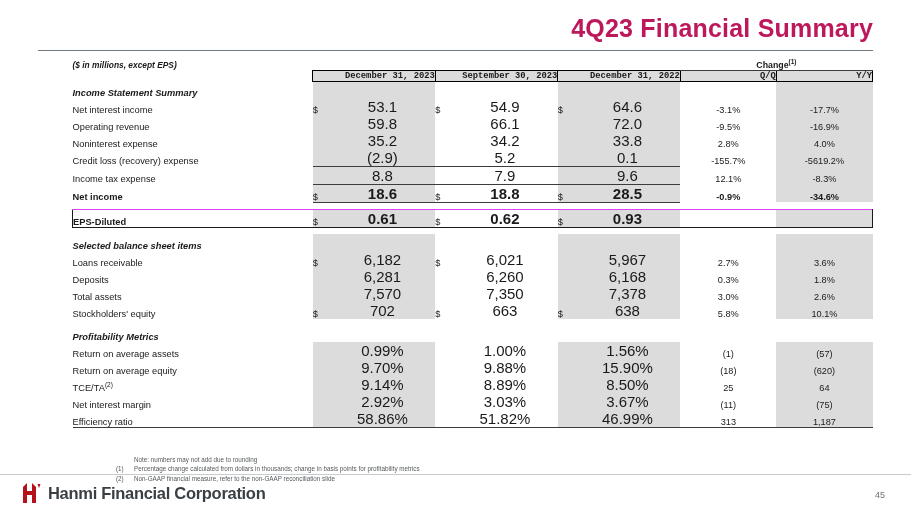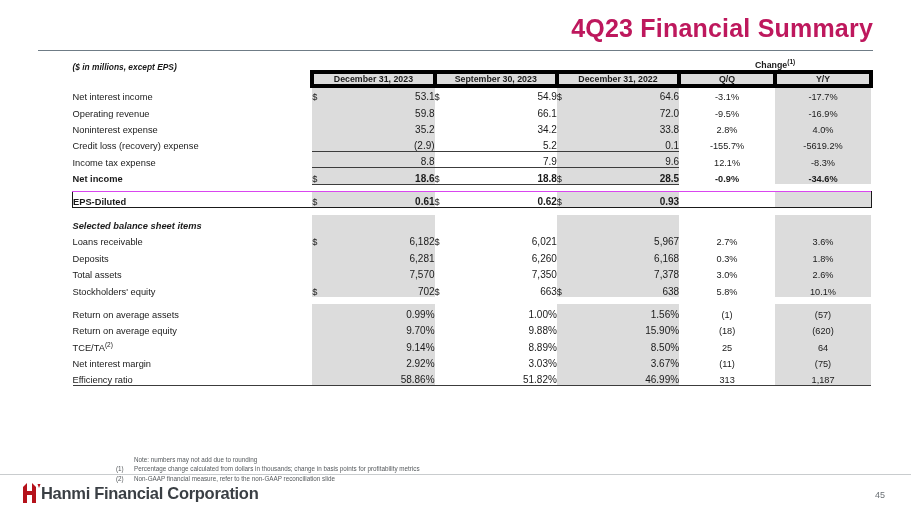--- a/index.html
+++ b/index.html
@@ -71,47 +71,48 @@
     font-weight: bold;
     font-size: 9.3px;
     padding-left: 2px;
   }
   .cur {
     text-align: left;
     font-size: 9.2px;
     padding-left: 3px;
   }
   .num {
-    text-align: right;
-    font-size: 10px;
+    text-align: center;
+    font-size: 15px;
     padding-right: 8px;
   }
   .pct {
     text-align: center;
     font-size: 9.2px;
     padding-right: 10px;
   }
   .shade { background: #dcdcdc; }
   .bold { font-weight: bold; }
 
   
   .units {
     font-style: italic;
     font-weight: bold;
     font-size: 8.4px;
     padding-left: 2px;
     padding-bottom: 3px;
   }
   .col-head {
-    text-align: center;
+    text-align: right;
     font-weight: bold;
     font-size: 8.8px;
     background: #dcdcdc;
-    border: 4px solid #000000;
+    border: 1px solid #000000;
     padding: 3px 0 3px 0;
+    font-family: Liberation Mono, monospace;
   }
   .chg-head {
     text-align: center;
     font-weight: bold;
     font-size: 8.8px;
     padding-bottom: 2px;
   }
   .chg-rule {
     border-bottom: 1px solid #3c3c3c;
   }
@@ -145,20 +146,21 @@
     bottom: 37px;
     height: 1px;
     background: #c9ccce;
   }
   .brand {
     position: absolute;
     left: 22px;
     bottom: 8px;
     display: flex;
     align-items: center;
+    gap: 7px;
   }
   .brand-mark {
     width: 19px; height: 22px;
     position: relative;
   }
   .brand-text {
     font-size: 16.5px;
     font-weight: bold;
     color: #3a3f44;
     letter-spacing: -0.3px;
@@ -202,20 +204,31 @@
 
     <tr>
       <td></td>
       <td colspan="2" class="col-head">December 31, 2023</td>
       <td colspan="2" class="col-head">September 30, 2023</td>
       <td colspan="2" class="col-head">December 31, 2022</td>
       <td class="col-head">Q/Q</td>
       <td class="col-head">Y/Y</td>
     </tr>
 
+    <tr class="r">
+      <td class="sec-head">Income Statement Summary</td>
+      <td class="shade"></td>
+          <td class="shade"></td>
+      <td></td>
+          <td></td>
+      <td class="shade"></td>
+          <td class="shade"></td>
+      <td></td>
+      <td class="shade"></td>
+    </tr>
 
     <tr class="r">
       <td class="cell-label lbl-indent1">Net interest income</td>
       <td class="cur shade">$</td>
       <td class="num shade">53.1</td>
       <td class="cur">$</td>
       <td class="num">54.9</td>
       <td class="cur shade">$</td>
       <td class="num shade">64.6</td>
       <td class="pct">-3.1%</td>
@@ -361,20 +374,31 @@
       <td class="cur shade">$</td>
       <td class="num shade">638</td>
       <td class="pct">5.8%</td>
       <td class="pct shade">10.1%</td>
     </tr>
 
     <tr class="spacer-r">
           <td colspan="9"></td>
         </tr>
 
+    <tr class="r">
+      <td class="sec-head">Profitability Metrics</td>
+      <td></td>
+          <td></td>
+      <td></td>
+          <td></td>
+      <td></td>
+          <td></td>
+      <td></td>
+      <td></td>
+    </tr>
 
     <tr class="r">
       <td class="cell-label lbl-indent1">Return on average assets</td>
       <td class="cur shade"></td>
       <td class="num shade">0.99%</td>
       <td class="cur"></td>
       <td class="num">1.00%</td>
       <td class="cur shade"></td>
       <td class="num shade">1.56%</td>
       <td class="pct">(1)</td>

